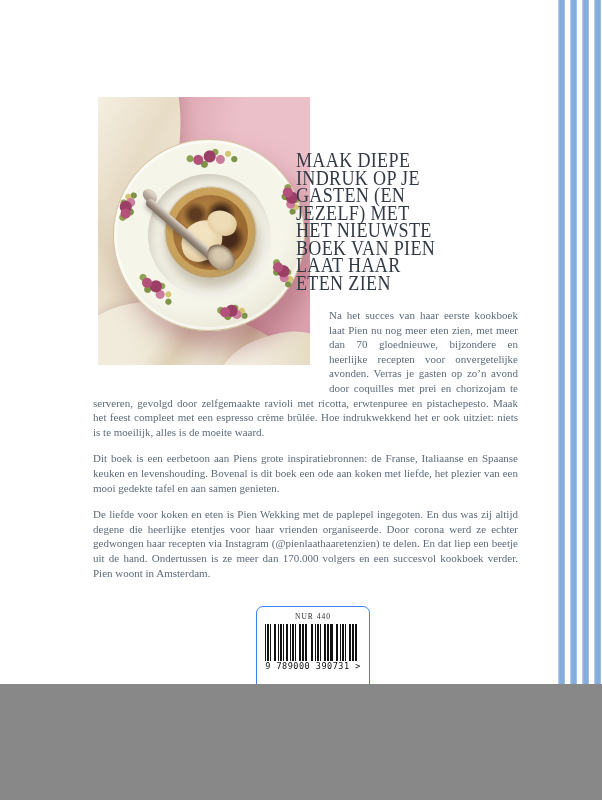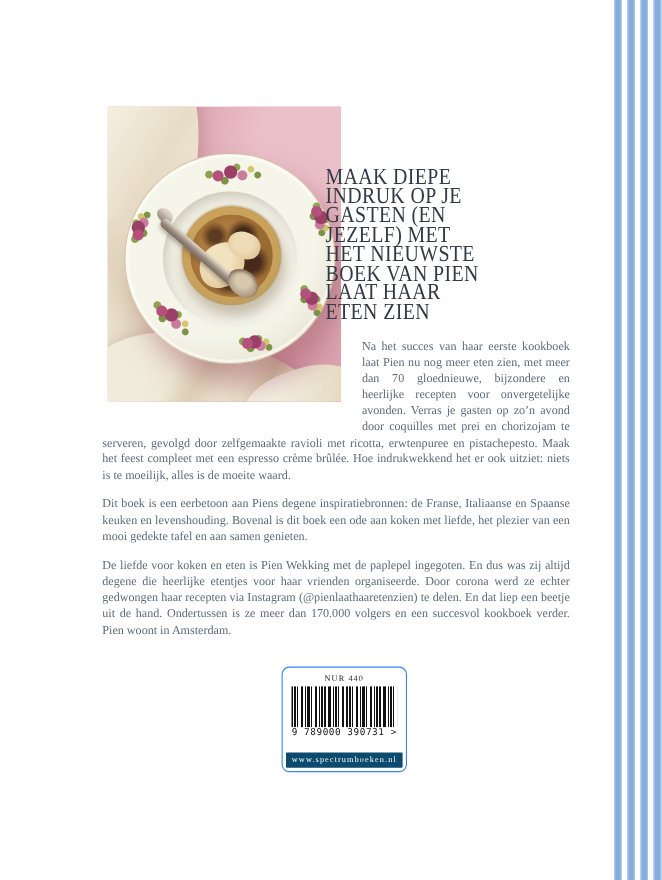--- a/index.html
+++ b/index.html
@@ -1,17 +1,17 @@
 <!DOCTYPE html>
 <html><head>
 <meta charset="utf-8">
 <style>
   html,body{margin:0;padding:0;background:#888;}
   .page{
-    position:relative;width:602px;height:800px;background:#ffffff;
+    position:relative;width:602px;height:684px;background:#ffffff;
     overflow:hidden;font-family:"Liberation Serif",serif;margin:0 auto;
   }
 
   
   .stripes{
     position:absolute;top:0;right:0;width:46px;height:800px;
     background:repeating-linear-gradient(90deg,
       #ffffff 0px,#ffffff 2px,
       #bcd3ee 2px,#84acdd 4px,
       #84acdd 7.5px,#bcd3ee 9.5px,
@@ -215,21 +215,21 @@
       <div>GASTEN (EN</div>
       <div>JEZELF) MET</div>
       <div>HET NIEUWSTE</div>
       <div>BOEK VAN PIEN</div>
       <div>LAAT HAAR</div>
       <div>ETEN ZIEN</div>
     </h1>
 
     <p class="p1"><span>Na het succes van haar eerste kookboek laat Pien nu </span><span class="it">nog meer</span><span> eten zien, met meer dan 70 gloednieuwe, bijzondere en heerlijke recepten voor onvergetelijke avonden. Verras je gasten op zo’n avond door coquilles met prei en chorizojam te serveren, gevolgd door zelfgemaakte ravioli met ricotta, erwtenpuree en pistachepesto. Maak het feest compleet met een espresso crème brûlée. Hoe indrukwekkend het er ook uitziet: niets is te moeilijk, alles is de moeite waard.</span></p>
 
-    <p class="p2">Dit boek is een eerbetoon aan Piens degene inspiratiebronnen: de Franse, Italiaanse en Spaanse keuken en levenshouding. Bovenal is dit boek een ode aan koken met liefde, het plezier van een mooi gedekte tafel en aan samen genieten.</p>
+    <p class="p2">Dit boek is een eerbetoon aan Piens grote inspiratiebronnen: de Franse, Italiaanse en Spaanse keuken en levenshouding. Bovenal is dit boek een ode aan koken met liefde, het plezier van een mooi gedekte tafel en aan samen genieten.</p>
 
     <p class="p3"><span>De liefde voor koken en eten is </span><span class="bd">Pien Wekking</span><span> met de paplepel ingegoten. En dus was zij altijd degene die heerlijke etentjes voor haar vrienden organiseerde. Door corona werd ze echter gedwongen haar recepten via Instagram (@pienlaathaaretenzien) te delen. En dat liep een beetje uit de hand. Ondertussen is ze meer dan 170.000 volgers en een succesvol kookboek verder. Pien woont in Amsterdam.</span></p>
 
   </div>
 
   <div class="barcode-box">
     <div class="nur">NUR 440</div>
     <div class="bars"></div>
     <div class="isbn"><span>9 789000 390731</span> <span>&gt;</span></div>
     <div class="site-strip">www.spectrumboeken.nl</div>

